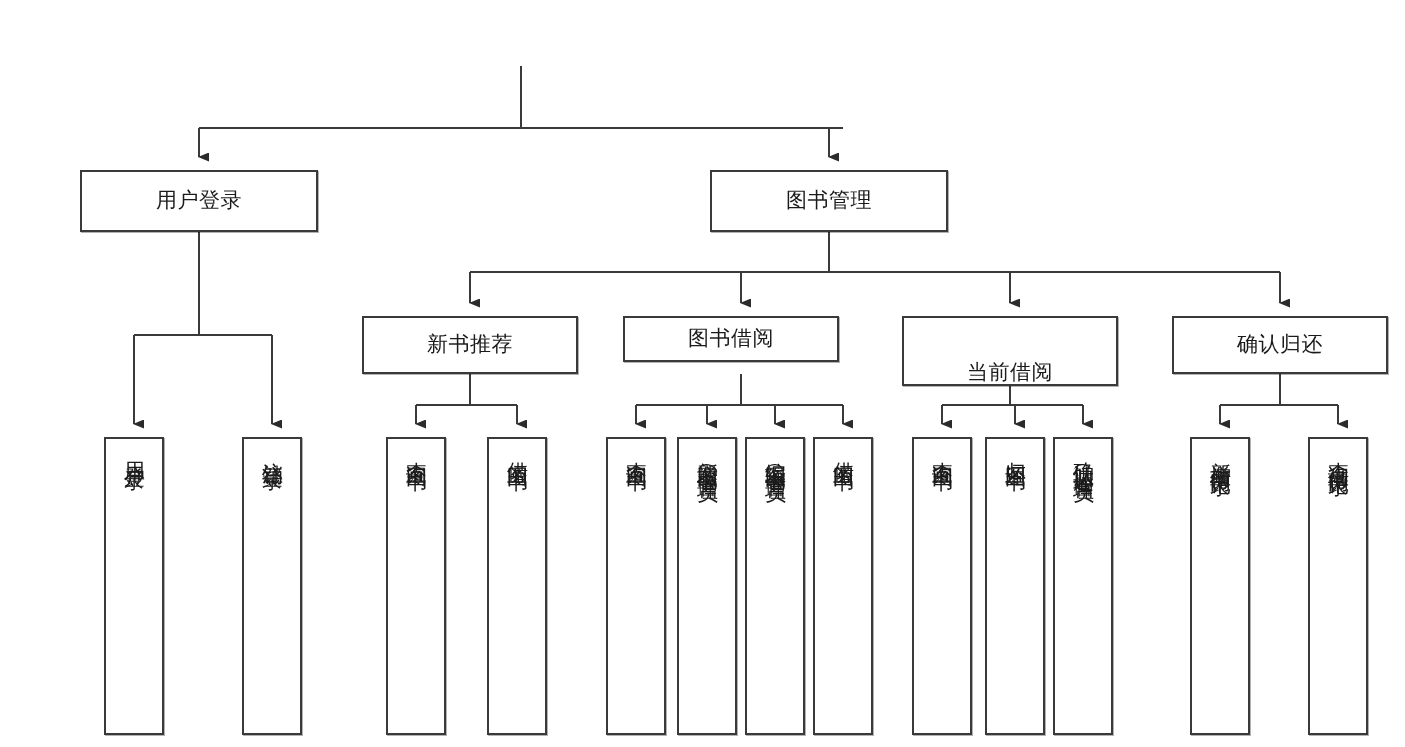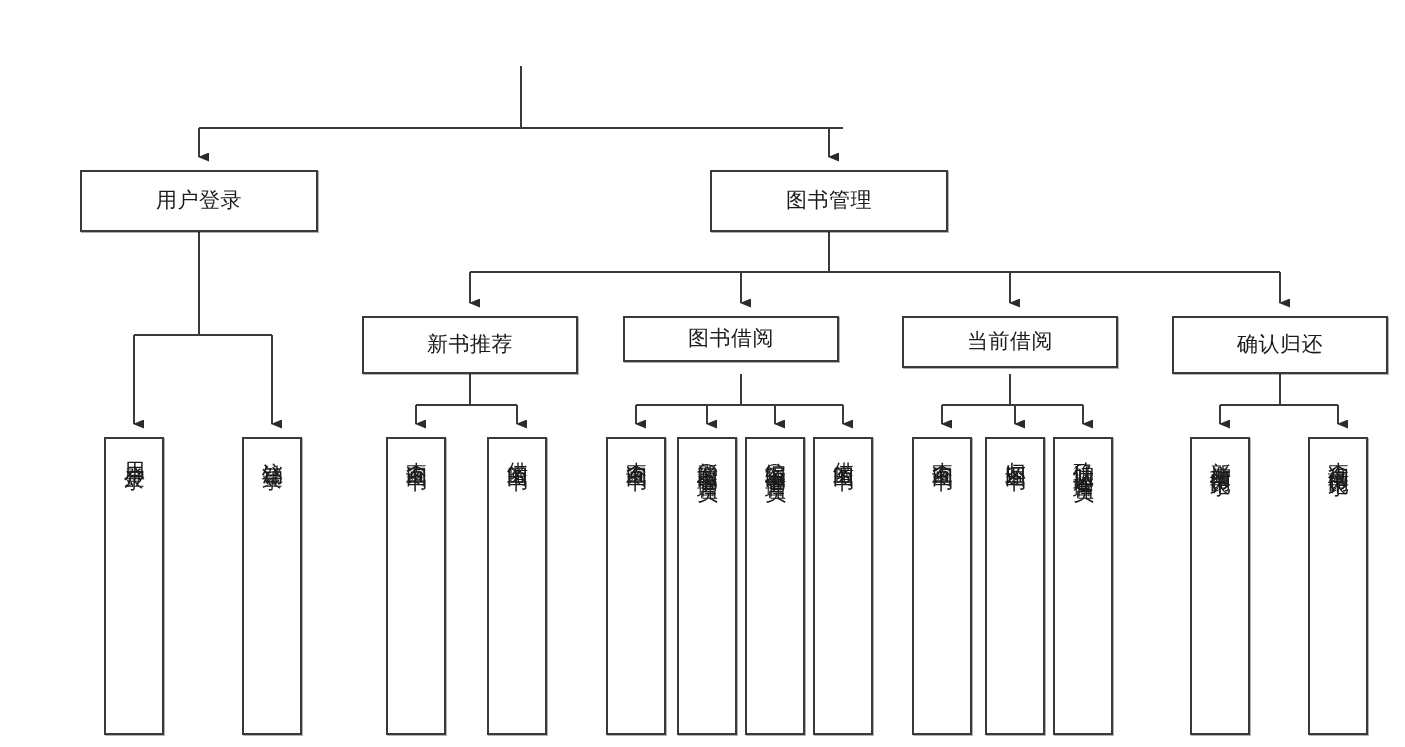--- a/index.html
+++ b/index.html
@@ -136,21 +136,21 @@
       </div>
     </div>
 
   <div id="level3-group">
       <div class="node-box" style="left: 362px; top: 316px; width: 216px; height: 58px;">
         <span class="node-label-h">新书推荐</span>
       </div>
       <div class="node-box" style="left: 623px; top: 316px; width: 216px; height: 46px;">
         <span class="node-label-h">图书借阅</span>
       </div>
-      <div class="node-box" style="left: 902px; top: 316px; width: 216px; height: 52px;">
+      <div class="node-box" style="left: 902px; top: 316px; width: 216px; height: 70px; align-items: flex-end;">
         <span class="node-label-h">当前借阅</span>
       </div>
       <div class="node-box" style="left: 1172px; top: 316px; width: 216px; height: 58px;">
         <span class="node-label-h">确认归还</span>
       </div>
     </div>
 
   <div id="leaf-group">
       <div class="node-box vertical" style="left: 104px; top: 437px; width: 60px; height: 298px;">
         <span class="node-label-v">用户登录</span>

